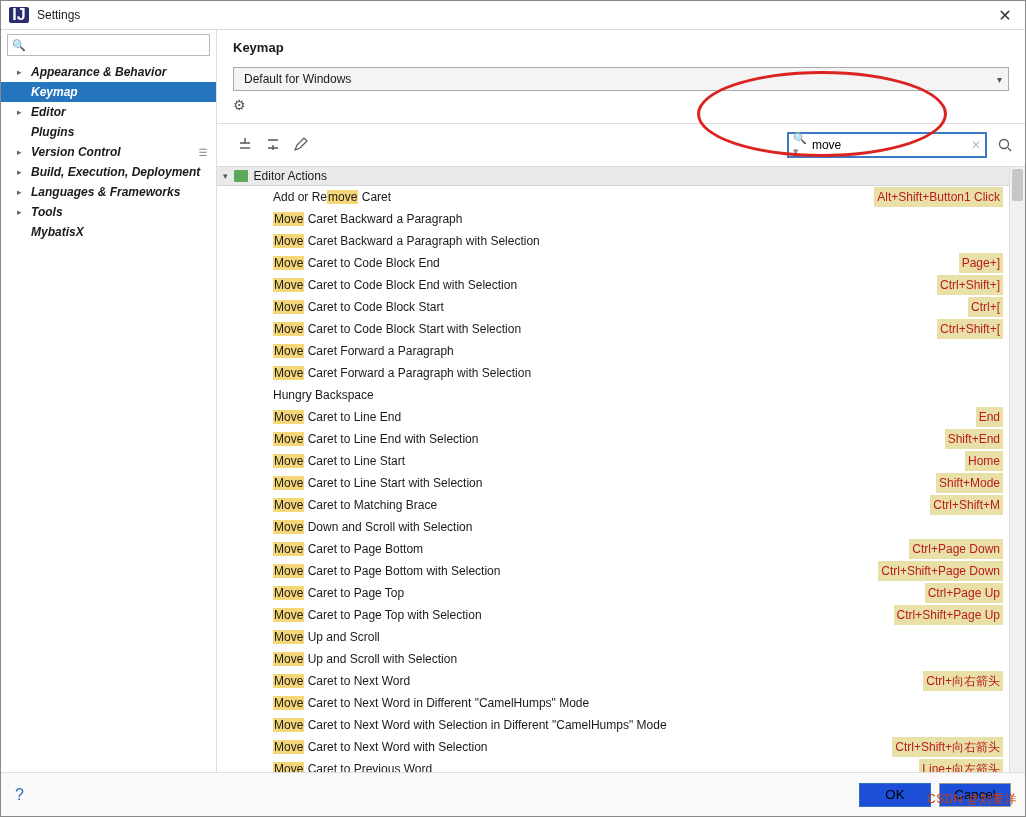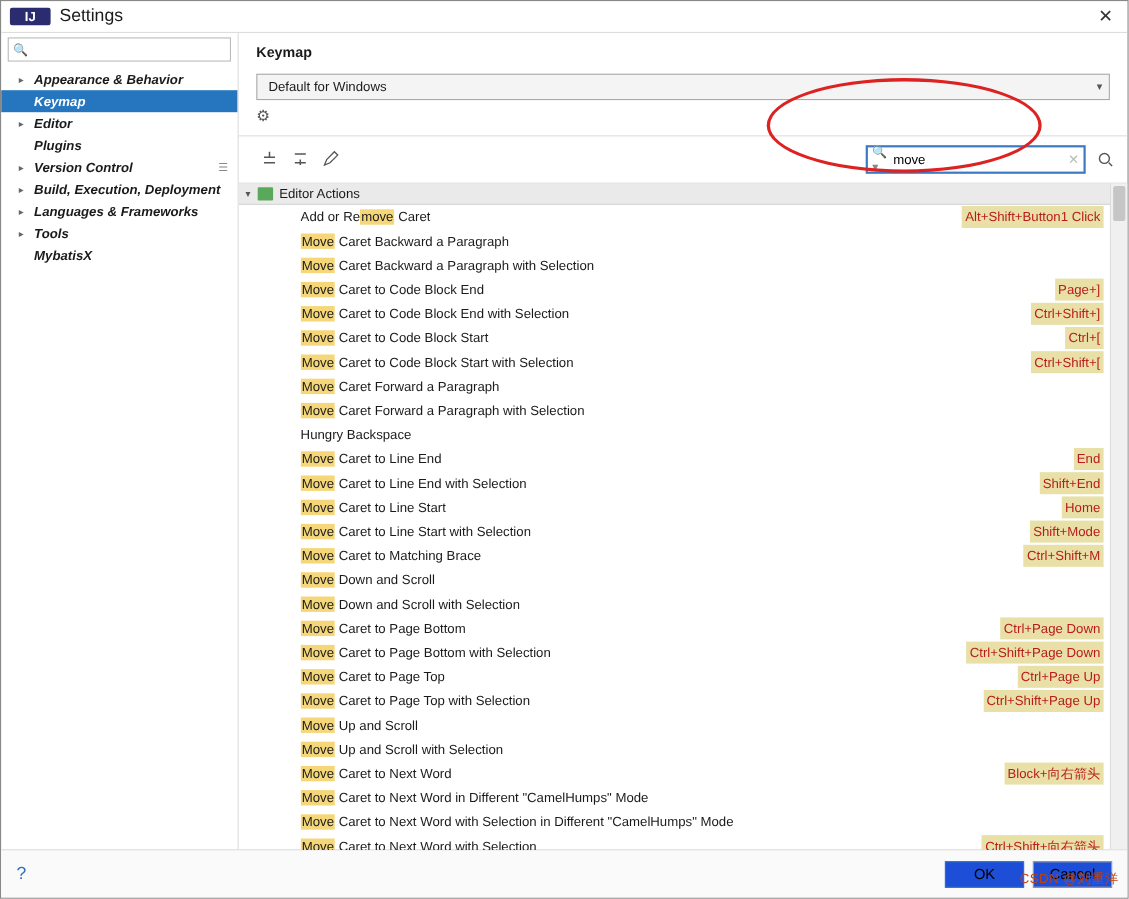--- a/index.html
+++ b/index.html
@@ -17,25 +17,25 @@
   position: relative;
 }
 
 
 .title-bar {
   display: flex; align-items: center; justify-content: space-between;
   padding: 4px 8px; height: 28px;
 }
 .title-left { display: flex; align-items: center; gap: 8px; }
 .title-icon {
-  width: 37px; height: 16px; background: #2b2b70; color: #fff;
+  width: 20px; height: 16px; background: #2b2b70; color: #fff;
   display: inline-flex; align-items: center; justify-content: center;
-  font-weight: bold; font-size: 12px; border-radius: 2px;
-}
-.title-text { font-size: 16px; }
+  font-weight: bold; font-size: 16px; border-radius: 2px;
+}
+.title-text { font-size: 12px; }
 .close-x { font-size: 16px; width: 24px; text-align: center; cursor: pointer; color: #333; }
 
 
 .main { flex: 1; display: flex; min-height: 0; border-top: 1px solid #ddd; }
 
 
 .sidebar {
   width: 216px; display: flex; flex-direction: column;
   border-right: 1px solid #ddd;
 }
@@ -321,23 +321,20 @@
           </div>
           <div class="action-row">
             <span class="alabel"><span class="hl">Move</span> Caret to Line Start with Selection</span>
             <span class="shortcut">Shift+Mode</span>
           </div>
           <div class="action-row">
             <span class="alabel"><span class="hl">Move</span> Caret to Matching Brace</span>
             <span class="shortcut">Ctrl+Shift+M</span>
           </div>
           <div class="action-row">
-            <span class="alabel"><span class="hl">Move</span> Down and Scroll</span>
-          </div>
-          <div class="action-row">
             <span class="alabel"><span class="hl">Move</span> Down and Scroll with Selection</span>
           </div>
           <div class="action-row">
             <span class="alabel"><span class="hl">Move</span> Caret to Page Bottom</span>
             <span class="shortcut">Ctrl+Page Down</span>
           </div>
           <div class="action-row">
             <span class="alabel"><span class="hl">Move</span> Caret to Page Bottom with Selection</span>
             <span class="shortcut">Ctrl+Shift+Page Down</span>
           </div>
@@ -350,21 +347,21 @@
             <span class="shortcut">Ctrl+Shift+Page Up</span>
           </div>
           <div class="action-row">
             <span class="alabel"><span class="hl">Move</span> Up and Scroll</span>
           </div>
           <div class="action-row">
             <span class="alabel"><span class="hl">Move</span> Up and Scroll with Selection</span>
           </div>
           <div class="action-row">
             <span class="alabel"><span class="hl">Move</span> Caret to Next Word</span>
-            <span class="shortcut">Block+向右箭头</span>
+            <span class="shortcut">Ctrl+向右箭头</span>
           </div>
           <div class="action-row">
             <span class="alabel"><span class="hl">Move</span> Caret to Next Word in Different "CamelHumps" Mode</span>
           </div>
           <div class="action-row">
             <span class="alabel"><span class="hl">Move</span> Caret to Next Word with Selection in Different "CamelHumps" Mode</span>
           </div>
           <div class="action-row">
             <span class="alabel"><span class="hl">Move</span> Caret to Next Word with Selection</span>
             <span class="shortcut">Ctrl+Shift+向右箭头</span>

